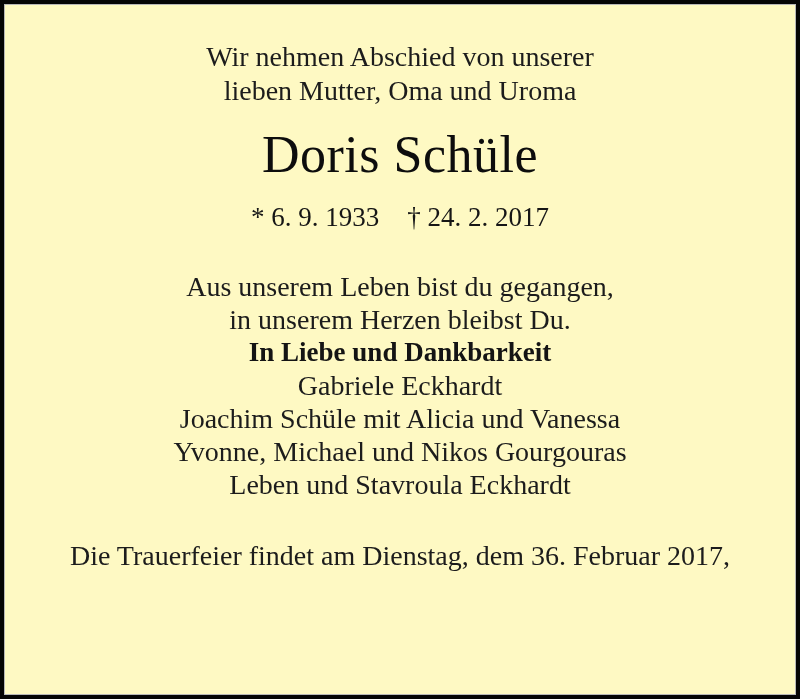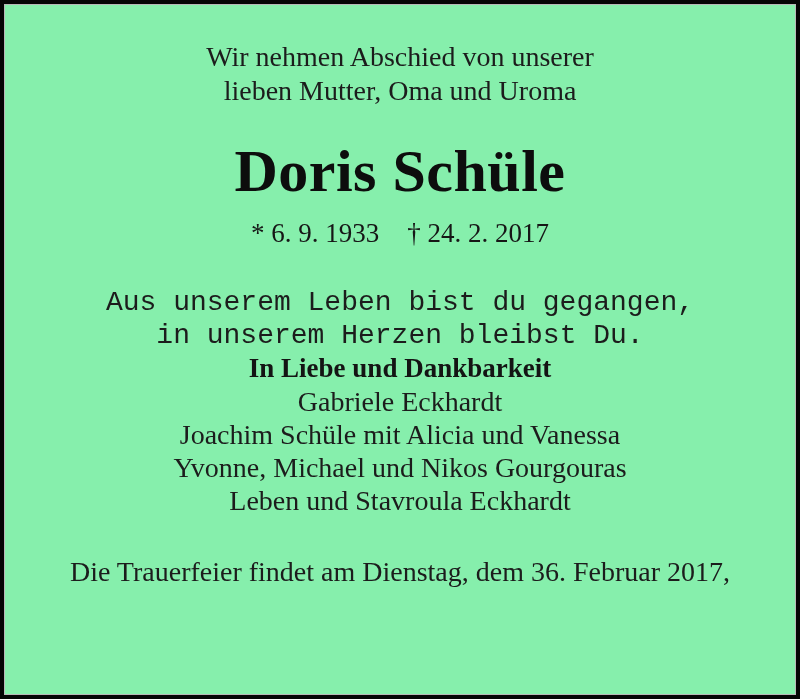--- a/index.html
+++ b/index.html
@@ -9,54 +9,54 @@
     width: 800px;
     height: 699px;
     overflow: hidden;
   }
   .notice-frame {
     box-sizing: border-box;
     width: 800px;
     height: 699px;
     border: 4px solid #050505;
     box-shadow: inset 0 0 0 1px #b8b8b8;
-    background: #86efac;
+    background: #fef9c3;
     font-family: "Liberation Serif", "DejaVu Serif", serif;
     color: #1c1c1c;
     text-align: center;
     font-size: 28px;
     line-height: 34px;
     -webkit-font-smoothing: antialiased;
   }
   .intro {
     margin-top: 36px;
   }
   .intro div { line-height: 34px; }
   .deceased-name {
-    margin-top: 32px;
-    font-size: 60px;
+    margin-top: 16px;
+    font-size: 52px;
     line-height: 62px;
-    font-weight: bold;
+    font-weight: normal;
     color: #0d0d0d;
     letter-spacing: 0.5px;
   }
   .dates-row {
     margin-top: 16px;
     display: flex;
     justify-content: center;
     align-items: baseline;
     gap: 28px;
     font-size: 27px;
     line-height: 30px;
     color: #161616;
   }
   .verse {
     margin-top: 38px;
   }
-  .verse div { line-height: 33px; font-family: Liberation Mono, monospace; }
+  .verse div { line-height: 33px; }
   .closing-line {
     font-weight: bold;
     font-size: 27px;
     line-height: 33px;
     color: #141414;
   }
   .mourners div {
     line-height: 33px;
   }
   .funeral-info {

